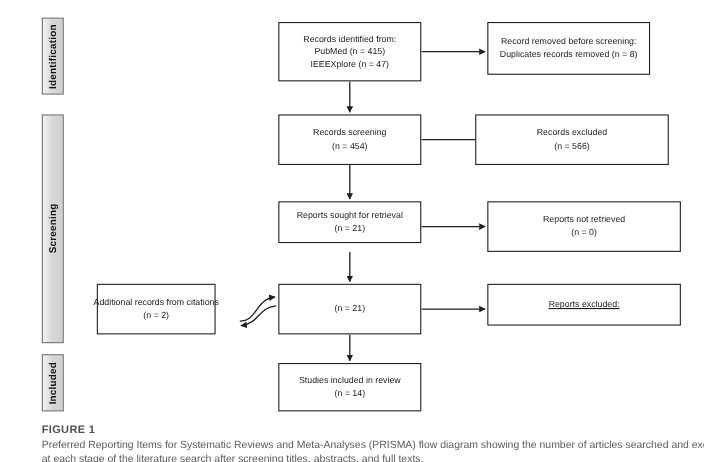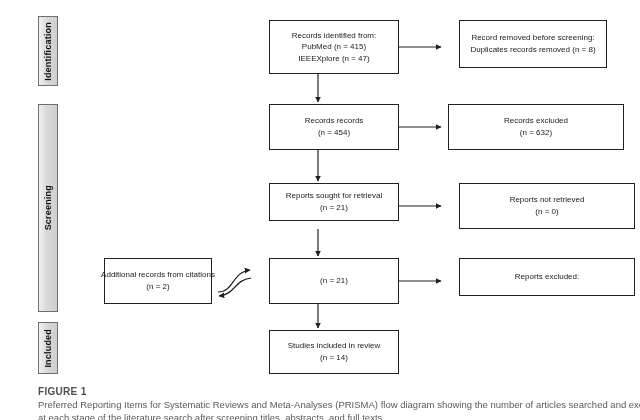--- a/index.html
+++ b/index.html
@@ -54,35 +54,34 @@
     box-sizing: border-box;
     border: 1px solid #231f20;
     background: #ffffff;
     display: flex;
     align-items: center;
     justify-content: center;
     text-align: center;
     font-size: 8px;
     line-height: 1.45;
     padding: 18px 4px;
-    margin-left: 16px;
   }
   .box .line { display: block; white-space: nowrap; }
 
   
   #box-identified    { left: 253px; top: 20px;  width: 130px; height: 54px; }
   #box-screened      { left: 253px; top: 104px; width: 130px; height: 46px; }
   #box-sought        { left: 253px; top: 183px; width: 130px; height: 32px; }
   #box-assessed      { left: 253px; top: 258px; width: 130px; height: 46px; }
   #box-included      { left: 253px; top: 330px; width: 130px; height: 44px; align-items: center; }
   
   #box-duplicates    { left: 443px; top: 20px;  width: 148px; height: 48px; text-align: center; }
   #box-rec-excluded  { left: 432px; top: 104px; width: 176px; height: 46px; }
   #box-not-retrieved { left: 443px; top: 183px; width: 176px; height: 46px; }
-  #box-rep-excluded  { left: 443px; top: 258px; width: 176px; height: 30px; }
+  #box-rep-excluded  { left: 443px; top: 258px; width: 176px; height: 30px; text-decoration: underline; }
   
   #box-citations     { left: 88px;  top: 258px; width: 108px; height: 46px; }
 
   
   #connectors {
     position: absolute;
     left: 0; top: 0;
     width: 640px; height: 382px;
     pointer-events: none;
   }
@@ -167,29 +166,29 @@
 
   <div class="box" id="box-duplicates">
     <div>
       <span class="line">Record removed before screening:</span>
       <span class="line">Duplicates records removed (n = 8)</span>
     </div>
   </div>
 
   <div class="box" id="box-screened">
     <div>
-      <span class="line">Records records</span>
+      <span class="line">Records screening</span>
       <span class="line">(n = 454)</span>
     </div>
   </div>
 
   <div class="box" id="box-rec-excluded">
     <div>
       <span class="line">Records excluded</span>
-      <span class="line">(n = 632)</span>
+      <span class="line">(n = 566)</span>
     </div>
   </div>
 
   <div class="box" id="box-sought">
     <div>
       <span class="line">Reports sought for retrieval</span>
       <span class="line">(n = 21)</span>
     </div>
   </div>
 

